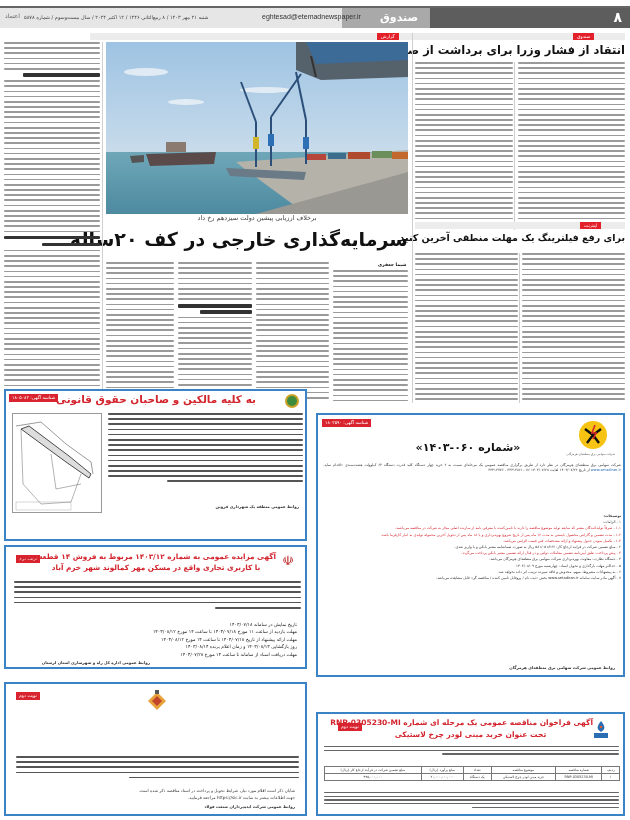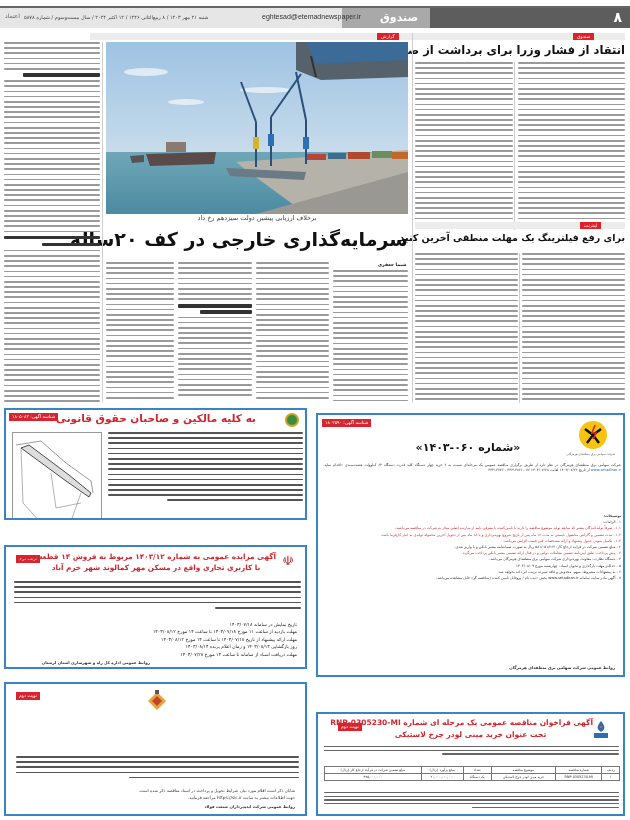--- a/index.html
+++ b/index.html
@@ -431,21 +431,21 @@
     <div></div>
     <div></div>
     <div></div>
     <div></div>
     <div></div>
     <div></div>
 </div>
 
 <div class="vsep" style="left:102px; top:42px; height:360px;"></div>
 
-<div class="ad" style="left:4px; top:408px; width:303px; height:112px;">
+<div class="ad" style="left:4px; top:389px; width:303px; height:152px;">
   <span class="red-tag" style="left:3px; top:3px;">شناسه آگهی: ۱۸۰۵۰۸۲</span>
   <div class="ad-title" style="left:50px; top:2px; width:200px; font-size:10.5px; color:#d3252e;">به کلیه مالکین و صاحبان حقوق قانونی</div>
   <div class="abs" style="right:6px; top:3px; width:14px; height:14px; border-radius:50%; background:#3d8b3d; border:2px solid #c9a227;"></div>
   <div class="abs" style="left:6px; top:22px; width:90px; height:100px; border:0.5px solid #999;">
     <svg width="90" height="100" viewBox="0 0 90 100">
       <polyline points="5,12 30,8 55,30 80,48 82,60" fill="none" stroke="#555" stroke-width="0.6"></polyline>
       <polygon points="10,15 18,12 58,42 80,60 78,64 55,48" fill="#ddd" stroke="#222" stroke-width="0.8"></polygon>
       <polyline points="10,15 12,70 30,90 60,88 70,60" fill="none" stroke="#666" stroke-width="0.5"></polyline>
       <polyline points="40,40 45,75 70,70" fill="none" stroke="#666" stroke-width="0.5"></polyline>
       <rect x="5" y="88" width="55" height="8" fill="none" stroke="#999" stroke-width="0.4"></rect>

